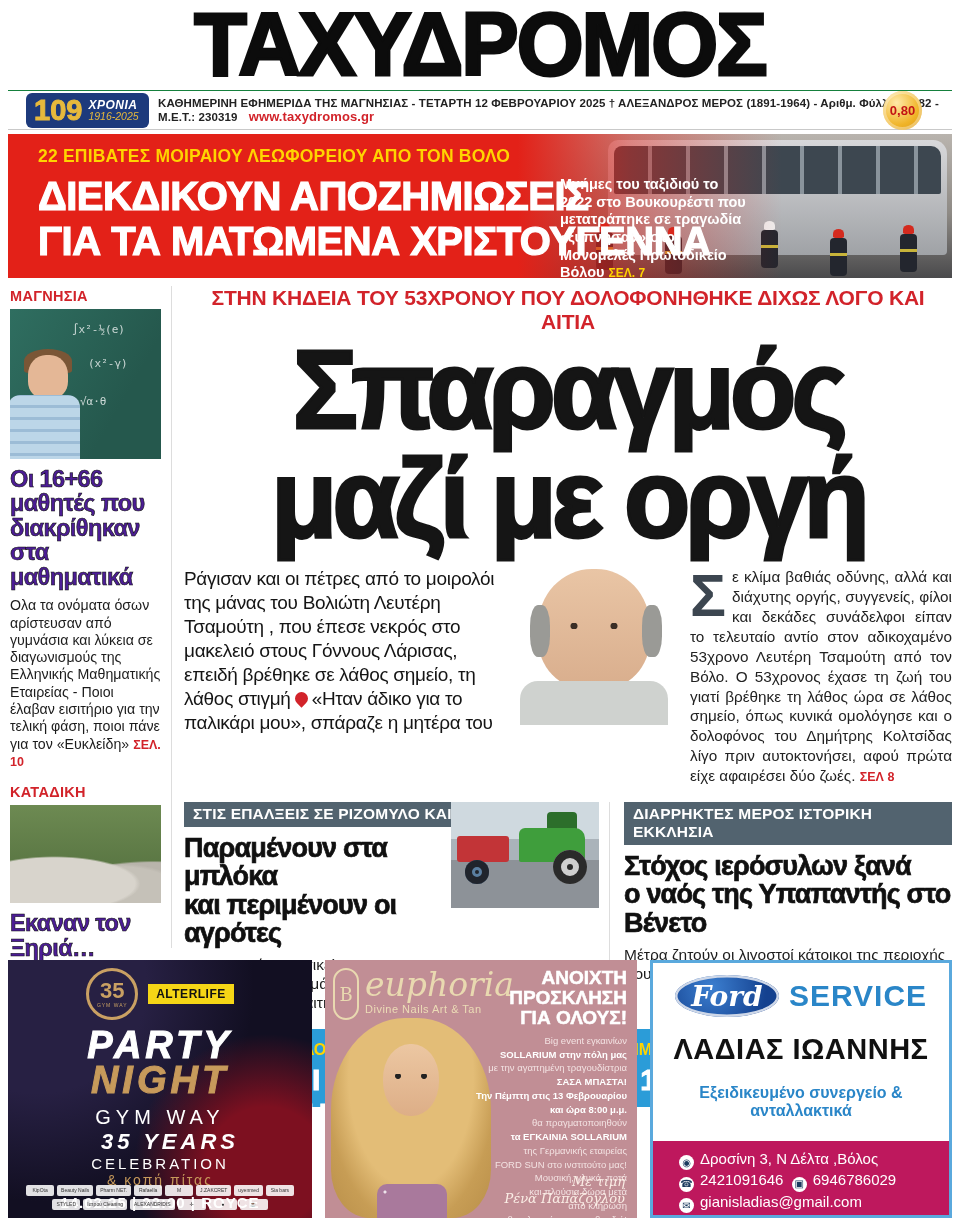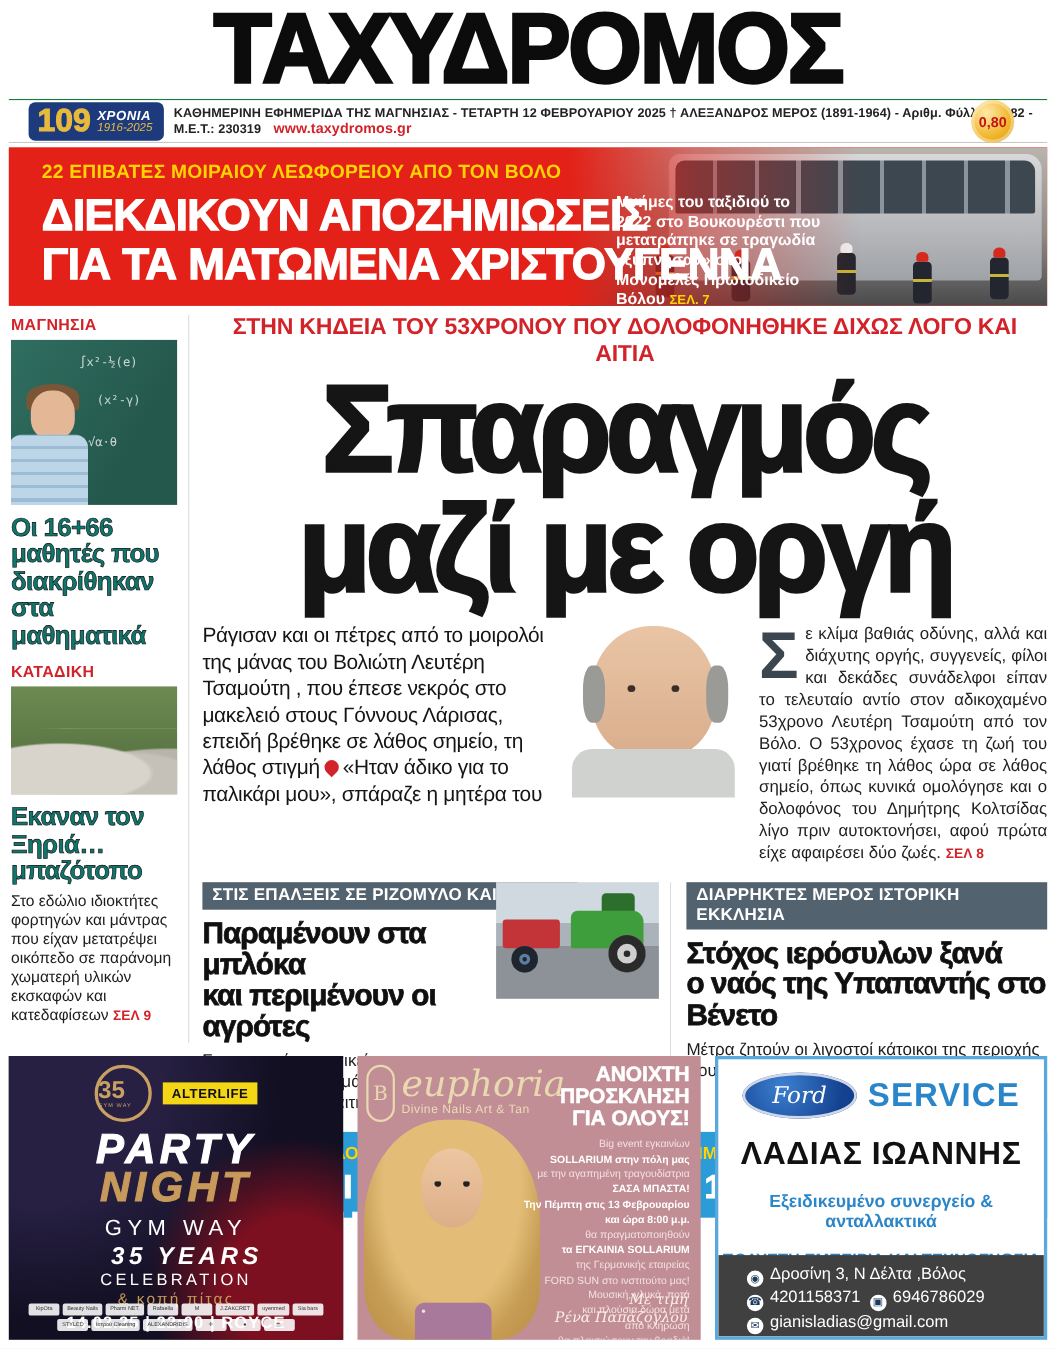--- a/index.html
+++ b/index.html
@@ -42,21 +42,21 @@
   .main-grid { display:flex; margin-top:8px; height:662px; }
   .sidebar { width:164px; border-right:1px solid #ddd; padding:2px 10px 0 2px; }
   .sec-label { color:#d2232a; font-weight:bold; font-size:14.5px; letter-spacing:.3px; margin-bottom:5px; }
   .side-photo1 { height:150px; background:linear-gradient(120deg,#2f6e60,#25584d 70%); position:relative; overflow:hidden; margin-bottom:8px; }
   .chalk { position:absolute; color:rgba(255,255,255,.75); font-size:11px; font-family:"DejaVu Sans Mono",monospace; }
   .boy { position:absolute; left:-8px; bottom:-6px; width:78px; height:110px; }
   .boy .head { position:absolute; left:26px; top:0; width:40px; height:44px; background:#e4b796; border-radius:45% 45% 40% 40%; }
   .boy .hair { position:absolute; left:22px; top:-6px; width:48px; height:24px; background:#7a5636; border-radius:50% 50% 10% 10%; }
   .boy .shirt { position:absolute; left:6px; top:40px; width:72px; height:70px; border-radius:12px 12px 0 0;
     background:repeating-linear-gradient(0deg,#bcd6e8 0 9px,#9cbcd6 9px 12px), repeating-linear-gradient(90deg,rgba(90,120,150,.5) 0 2px, transparent 2px 12px); }
-  .side-headline { font-weight:bold; font-size:23.5px; line-height:1.04; color:#0f766e; letter-spacing:-.6px; margin-bottom:8px; -webkit-text-stroke:.6px #101010; }
+  .side-headline { font-weight:bold; font-size:23.5px; line-height:1.04; color:#4c1d95; letter-spacing:-.6px; margin-bottom:8px; -webkit-text-stroke:.6px #101010; }
   .side-body { font-size:14.2px; line-height:1.22; color:#1c1c1c; }
   .pg-red { color:#d2232a; font-weight:bold; font-size:12.5px; }
   .side-sec2 { margin-top:14px; }
   .side-photo2 { height:98px; background:linear-gradient(180deg,#6d8a52,#4f6b3b); position:relative; overflow:hidden; margin-bottom:8px; }
   .rubble { position:absolute; left:-10px; bottom:-8px; width:120%; height:70%;
     background:radial-gradient(ellipse at 30% 60%, #d8d4cc 0 45%, transparent 48%), radial-gradient(ellipse at 65% 80%, #c5c1b8 0 40%, transparent 44%), radial-gradient(ellipse at 85% 50%, #b8b4ab 0 30%, transparent 34%); }
 
   .main-col { flex:1; padding:0 0 0 12px; position:relative; }
   .m-kicker { text-align:center; color:#d2232a; font-weight:bold; font-size:21px; letter-spacing:-.2px; }
   .m-headline { text-align:center; font-weight:bold; color:#151515; font-size:112px; line-height:.97; letter-spacing:-5px;
@@ -95,21 +95,21 @@
   .bb-pg { color:#ffd400; font-size:13px; -webkit-text-stroke:0; font-weight:bold; }
   .girl-photo { position:absolute; right:6px; bottom:0; width:92px; height:90px; overflow:visible; }
   .girl-photo .hair { position:absolute; left:4px; top:-10px; width:84px; height:100px; background:#2e2320; border-radius:46% 46% 30% 30%; }
   .girl-photo .face { position:absolute; left:24px; top:0px; width:44px; height:56px; background:#caa183; border-radius:48%; }
 
   
   .ads-row { display:flex; gap:13px; margin-top:12px; height:258px; }
   .ad { position:relative; overflow:hidden; }
   .ad-party { width:304px; background:radial-gradient(circle at 85% 80%, #7d1020 0 18%, transparent 40%), radial-gradient(circle at 10% 10%, #272043 0 30%, transparent 60%), #120f22; color:#fff; text-align:center; padding-top:8px; }
   .party-top { display:flex; justify-content:center; align-items:center; gap:10px; }
-  .badge35 { width:52px; height:52px; border-radius:50%; border:3px solid #c9a063; display:flex; flex-direction:column; align-items:flex-start; justify-content:center; color:#c9a063; }
+  .badge35 { width:52px; height:52px; border-radius:50%; border:3px solid #c9a063; display:flex; flex-direction:column; align-items:center; justify-content:center; color:#c9a063; }
   .badge35 .n { font-size:22px; font-weight:bold; line-height:1; }
   .badge35 .s { font-size:5px; letter-spacing:1px; }
   .alterlife { background:#f5d616; color:#111; font-weight:bold; font-size:12px; padding:3px 8px; letter-spacing:.5px; }
   .party-w1 { font-size:38px; font-weight:bold; letter-spacing:4px; font-style:italic; line-height:1; margin-top:6px; -webkit-text-stroke:1px #fff; }
   .party-w2 { font-size:38px; font-weight:bold; letter-spacing:4px; font-style:italic; color:#c79a5b; line-height:.85; -webkit-text-stroke:1px #c79a5b; }
   .party-s1 { margin-top:10px; font-size:20px; letter-spacing:5px; }
   .party-s2 { font-size:22px; font-weight:bold; letter-spacing:4px; color:#fff; font-style:italic;margin-left:20px; }
   .party-s3 { font-size:15px; font-weight:normal; letter-spacing:3px; }
   .party-s4 { font-size:14px; color:#c79a5b; letter-spacing:2px; }
   .party-when { margin-top:6px; font-size:15px; font-weight:bold; letter-spacing:1px; }
@@ -130,26 +130,26 @@
   .woman .hair { position:absolute; left:6px; top:0; width:160px; height:200px; background:radial-gradient(ellipse at 50% 30%, #e3bd77 0 55%, #c79d55 75%, #b98f49); border-radius:46% 46% 24% 24%; }
   .woman .face { position:absolute; left:58px; top:26px; width:56px; height:72px; background:linear-gradient(180deg,#ecc7a2,#ddae87); border-radius:48%; }
   .woman .eyes { position:absolute; left:66px; top:56px; width:40px; height:5px;
     background:radial-gradient(circle at 7px 2px,#222 0 2.5px,transparent 3.5px), radial-gradient(circle at 33px 2px,#222 0 2.5px,transparent 3.5px); }
   .woman .dress { position:absolute; left:52px; bottom:0; width:70px; height:34px; background:#a9799c; border-radius:10px 10px 0 0;
     background-image:radial-gradient(circle at 8px 8px, rgba(255,255,255,.8) 0 1px, transparent 2px); }
 
   .ad-ford { flex:1; background:#fff; border:3px solid #5aa9dd; text-align:center; padding-top:12px; }
   .ford-row { display:flex; align-items:center; justify-content:center; gap:10px; }
   .ford-oval { width:104px; height:42px; border-radius:50%; background:radial-gradient(circle at 35% 30%, #3c7fd0, #14418f 75%); box-shadow:inset 0 0 0 2.5px #cfd8e8; display:flex; align-items:center; justify-content:center; }
-  .ford-script { color:#fff; font-family:"DejaVu Serif",serif; font-style:italic; font-weight:normal; font-size:21px; }
+  .ford-script { color:#fff; font-family:"DejaVu Serif",serif; font-style:italic; font-weight:bold; font-size:28px; }
   .ford-service { color:#2a86c8; font-weight:bold; font-size:30px; letter-spacing:1px; }
   .ford-name { margin-top:16px; color:#111; font-weight:bold; font-size:29px; letter-spacing:.5px; }
   .ford-sub { margin-top:18px; color:#2a86c8; font-weight:bold; font-size:16px; }
   .ford-lines { margin-top:16px; color:#2a86c8; font-weight:bold; font-size:15px; line-height:1.35; }
-  .ford-footer { position:absolute; left:0; right:0; bottom:0; height:74px; background:#404040; color:#fff; text-align:left; padding:8px 0 0 26px; font-size:15px; line-height:1.35; }
+  .ford-footer { position:absolute; left:0; right:0; bottom:0; height:74px; background:#be185d; color:#fff; text-align:left; padding:8px 0 0 26px; font-size:15px; line-height:1.35; }
   .cicon { display:inline-flex; width:15px; height:15px; border-radius:50%; background:#fff; color:#1b3a5e; font-size:10px; align-items:center; justify-content:center; margin-right:6px; vertical-align:-2px; }
 </style>
 </head>
 <body>
 
 <div class="page">
 
   <div class="masthead-title">ΤΑΧΥΔΡΟΜΟΣ</div>
   <div class="info-strip">
     <div class="badge-109">
@@ -197,20 +197,24 @@
         <span class="chalk" style="left:62px; top:14px;">∫x²-½(e)</span>
         <span class="chalk" style="left:78px; top:48px;">(x²-γ)</span>
         <span class="chalk" style="left:70px; top:86px;">√α·θ</span>
         <div class="boy">
           <div class="hair"></div>
             <div class="head"></div>
             <div class="shirt"></div>
         </div>
       </div>
       <div class="side-headline">Οι 16+66 μαθητές που διακρίθηκαν στα μαθηματικά</div>
+      <div class="side-body">
+        <span>Ολα τα ονόματα όσων αρίστευσαν από γυμνάσια και λύκεια σε διαγωνισμούς της Ελληνικής Μαθηματικής Εταιρείας - Ποιοι έλαβαν εισιτήριο για την τελική φάση, ποιοι πάνε για τον «Ευκλείδη»</span>
+        <span class="pg-red">ΣΕΛ. 10</span>
+      </div>
       <div class="side-sec2">
         <div class="sec-label">ΚΑΤΑΔΙΚΗ</div>
         <div class="side-photo2">
             <div class="rubble"></div>
           </div>
         <div class="side-headline">Εκαναν τον Ξηριά… μπαζότοπο</div>
         <div class="side-body">
           <span>Στο εδώλιο ιδιοκτήτες φορτηγών και μάντρας που είχαν μετατρέψει οικόπεδο σε παράνομη χωματερή υλικών εκσκαφών και κατεδαφίσεων</span>
           <span class="pg-red">ΣΕΛ 9</span>
         </div>
@@ -372,19 +376,19 @@
         <span class="ford-service">SERVICE</span>
       </div>
       <div class="ford-name">ΛΑΔΙΑΣ ΙΩΑΝΝΗΣ</div>
       <div class="ford-sub">Εξειδικευμένο συνεργείο &amp; ανταλλακτικά</div>
       <div class="ford-lines">
         <div>ΠΟΛΥΕΤΗ ΕΜΠΕΙΡΙΑ ΚΑΙ ΤΕΧΝΟΓΝΩΣΙΑ</div>
         <div>ΣΕ ΕΠΙΣΗΜΗ ΑΝΤΙΠΡΟΣΩΠΕΙΑ ΤΗΣ FORD</div>
       </div>
       <div class="ford-footer">
         <div><span class="cicon">◉</span><span>Δροσίνη 3, Ν Δέλτα ,Βόλος</span></div>
-        <div><span class="cicon">☎</span><span>4201158371</span>&nbsp;&nbsp;<span class="cicon">▣</span><span>6946786029</span></div>
+        <div><span class="cicon">☎</span><span>2421091646</span>&nbsp;&nbsp;<span class="cicon">▣</span><span>6946786029</span></div>
         <div><span class="cicon">✉</span><span>gianisladias@gmail.com</span></div>
       </div>
     </div>
   </div>
 
 </div>
 
 </body></html>

